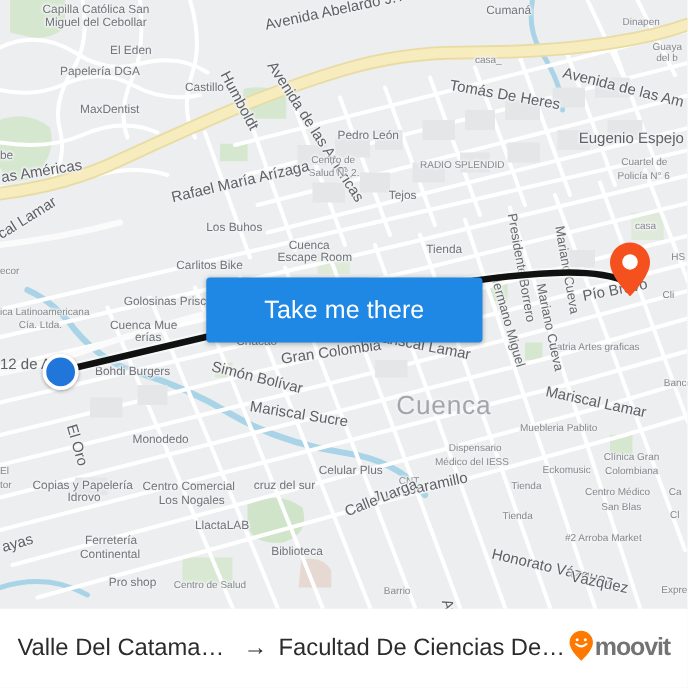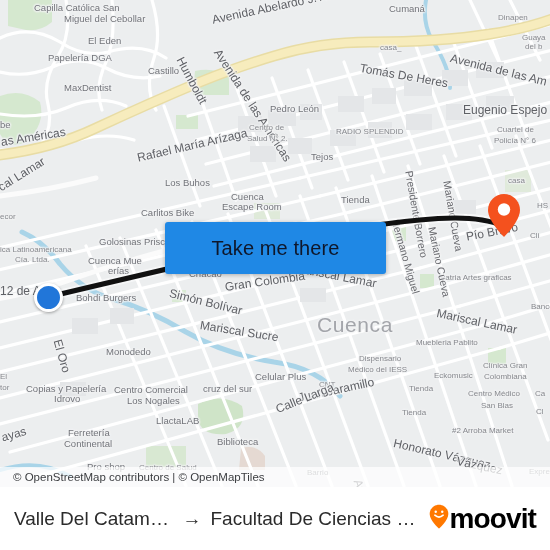--- a/index.html
+++ b/index.html
@@ -34,40 +34,40 @@
     box-shadow:0 1px 3px rgba(0,0,0,.35); }
 
   
   #dest-marker { position:absolute; left:487px; top:193px; width:34px; height:45px; }
 
   
   #cta { position:absolute; left:165px; top:222px; width:221px; height:52px;
     background:#1f88e5; border:none; border-radius:3px; cursor:pointer;
     box-shadow:0 1px 4px rgba(0,0,0,.28);
     display:flex; align-items:center; justify-content:center; }
-  #cta span { color:#0f172a; font-size:20px; font-family:"Liberation Sans", sans-serif;
+  #cta span { color:#ffffff; font-size:20px; font-family:"Liberation Sans", sans-serif;
     letter-spacing:.1px; }
 
   
   #attribution { position:absolute; left:0; bottom:0; width:550px; height:20px;
     background:rgba(255,255,255,.72); display:flex; align-items:center; }
   #attribution .attr-txt { font-size:11.5px; color:#3b3d40; padding-left:13px;
     font-family:"Liberation Sans", sans-serif; }
 
   
   #footer { position:absolute; left:0; top:487px; width:550px; height:63px;
     background:#ffffff; display:flex; align-items:center; padding:0 14px; }
   #trip-summary { display:flex; align-items:center; gap:9px; flex:1; min-width:0; }
   .trip-end { font-size:19px; color:#2b2b2b; white-space:nowrap; overflow:hidden;
     text-overflow:ellipsis; }
   #trip-origin { max-width:178px; }
   #trip-dest { max-width:232px; }
   #trip-arrow { font-size:19px; color:#2b2b2b; flex:none; }
   #brand { display:flex; align-items:center; gap:1px; flex:none; }
-  #brand-name { font-size:28px; font-weight:bold; color:#000000; letter-spacing:-.9px; }
+  #brand-name { font-size:20px; font-weight:bold; color:#737373; letter-spacing:-.9px; }
 </style>
 </head>
 <body>
 
 <div id="app">
 
   <div id="map-area">
 
     <svg id="map-canvas" viewBox="0 0 550 487">
       <defs>
@@ -194,21 +194,21 @@
       </g>
 
       <g stroke="#fbfbfb" stroke-width="5" fill="none" stroke-linecap="round">
         <path d="M-10 300 q40 -6 74 -18 q56 -20 112 -34 q60 -16 120 -24"></path>
         <path d="M0 196 q50 -6 96 -18"></path>
       </g>
     </svg>
 
     <div id="label-layer">
         <div class="lbl poi" style="left: 34px; top: 3px;">Capilla Católica San</div>
-        <div class="lbl poi" style="left: 36px; top: 14px; margin-left: 28px;">Miguel del Cebollar</div>
+        <div class="lbl poi" style="left: 36px; top: 14px;">Miguel del Cebollar</div>
         <div class="lbl poi" style="left: 44px; top: 36px; padding-left: 44px;">El Eden</div>
         <div class="lbl poi" style="left: 48px; top: 53px;">Papelería DGA</div>
         <div class="lbl poi" style="left: 64px; top: 83px;">MaxDentist</div>
         <div class="lbl poi" style="left: 148px; top: 66px;">Castillo</div>
         <div class="lbl street" style="left: 211px; top: 14px; transform: rotate(-12deg); transform-origin: left top;">Avenida Abelardo J. Andrade</div>
         <div class="lbl poi" style="left: 389px; top: 4px;">Cumaná</div>
         <div class="lbl tiny" style="left: 498px; top: 14px;">Dinapen</div>
         <div class="lbl tiny" style="left: 522px; top: 34px;">Guaya</div>
         <div class="lbl tiny" style="left: 525px; top: 43px;">del b</div>
         <div class="lbl street" style="left: 185px; top: 55px; transform: rotate(62deg); transform-origin: left top;">Humboldt</div>
@@ -309,23 +309,20 @@
       <svg viewBox="0 0 34 45" width="34" height="45">
         <path d="M17 1 C8.2 1 1 8.2 1 17 C1 28.5 17 44 17 44 C17 44 33 28.5 33 17 C33 8.2 25.8 1 17 1 Z" fill="#f4511e"></path>
         <circle cx="17" cy="16.5" r="6.2" fill="#ffffff"></circle>
       </svg>
     </div>
 
     <button id="cta">
       <span>Take me there</span>
     </button>
 
-    <div id="attribution">
-      <span class="attr-txt">© OpenStreetMap contributors | © OpenMapTiles</span>
-    </div>
   </div>
 
   <div id="footer">
     <div id="trip-summary">
       <div id="trip-origin" class="trip-end">Valle Del Catamayo,…</div>
       <div id="trip-arrow">→</div>
       <div id="trip-dest" class="trip-end">Facultad De Ciencias De La …</div>
     </div>
     <div id="brand">
       <span>

